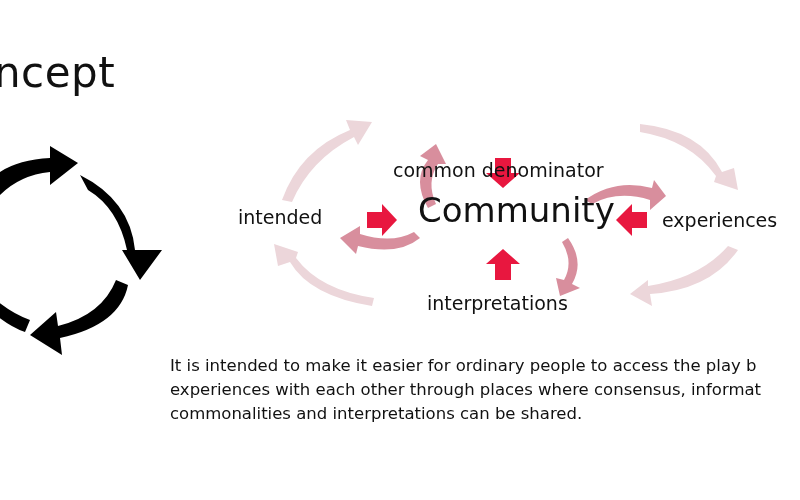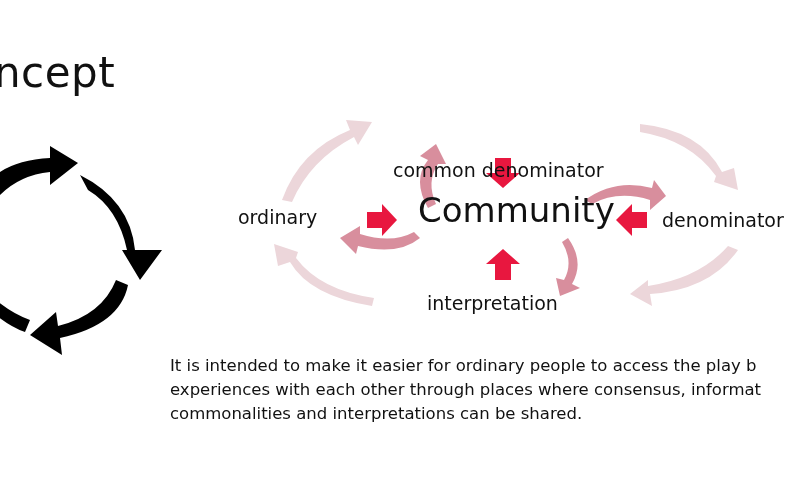--- a/index.html
+++ b/index.html
@@ -65,22 +65,22 @@
   <path fill="#d88e9d" d="M 568 238 Q 585 262 572 284 L 580 288 L 560 296 L 556 278 L 564 280 Q 574 262 562 242 Z"></path>
   <path fill="#d88e9d" d="M 420 238 Q 398 256 358 246 L 356 254 L 340 238 L 360 226 L 360 234 Q 392 244 414 232 Z"></path>
 
   <path fill="#e8173f" d="M 495 158 L 511 158 L 511 173 L 520 173 L 503 188 L 486 173 L 495 173 Z"></path>
   <path fill="#e8173f" d="M 495 280 L 511 280 L 511 264 L 520 264 L 503 249 L 486 264 L 495 264 Z"></path>
   <path fill="#e8173f" d="M 367 212 L 382 212 L 382 204 L 397 220 L 382 236 L 382 228 L 367 228 Z"></path>
   <path fill="#e8173f" d="M 647 212 L 632 212 L 632 204 L 616 220 L 632 236 L 632 228 L 647 228 Z"></path>
 </svg>
 
 <div class="label lbl-top">common denominator</div>
-<div class="label lbl-left">ordinary</div>
-<div class="label lbl-right">denominator</div>
-<div class="label lbl-bottom">interpretation</div>
+<div class="label lbl-left">intended</div>
+<div class="label lbl-right">experiences</div>
+<div class="label lbl-bottom">interpretations</div>
 <div class="label lbl-center">Community</div>
 
 <div class="desc">
   <div>It is intended to make it easier for ordinary people to access the play b</div>
   <div>experiences with each other through places where consensus, informat</div>
   <div>commonalities and interpretations can be shared.</div>
 </div>
 
 </body></html>

